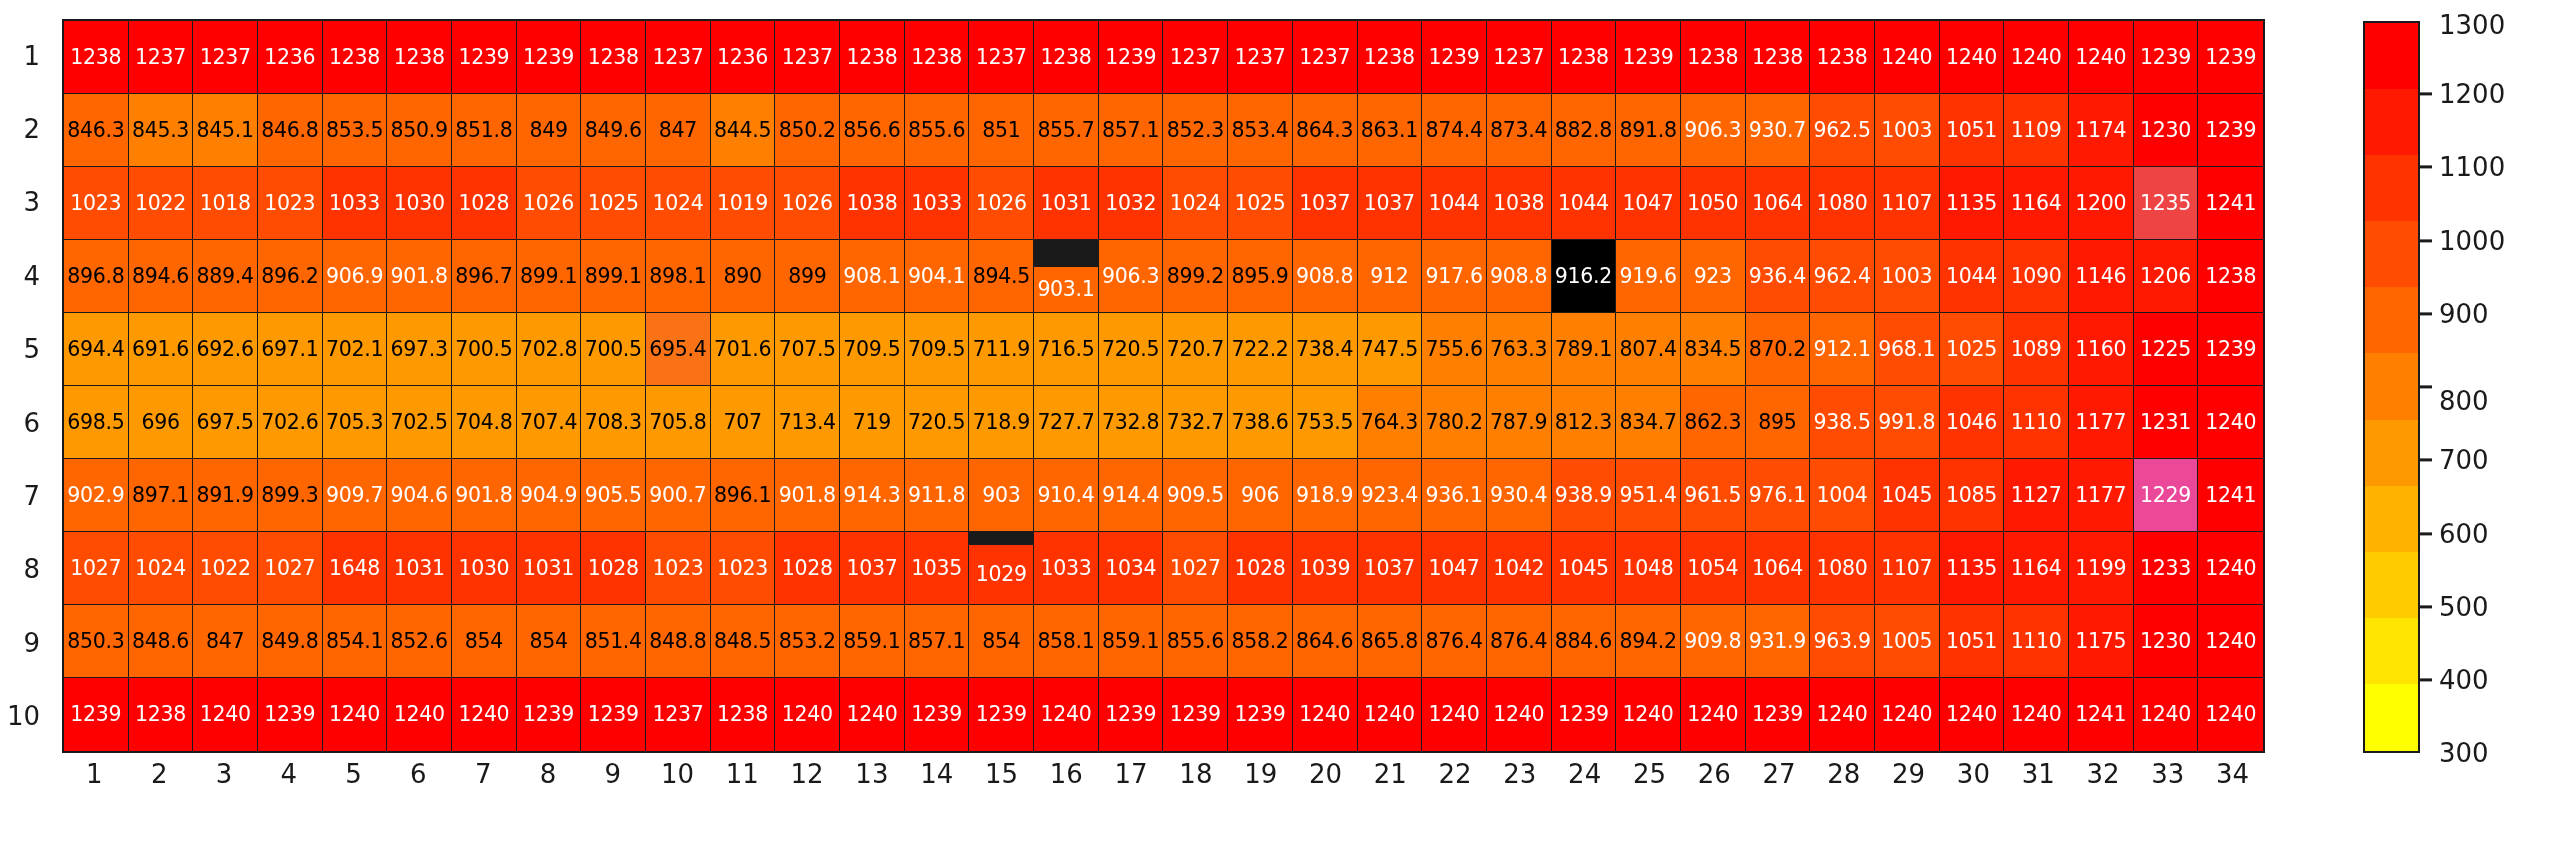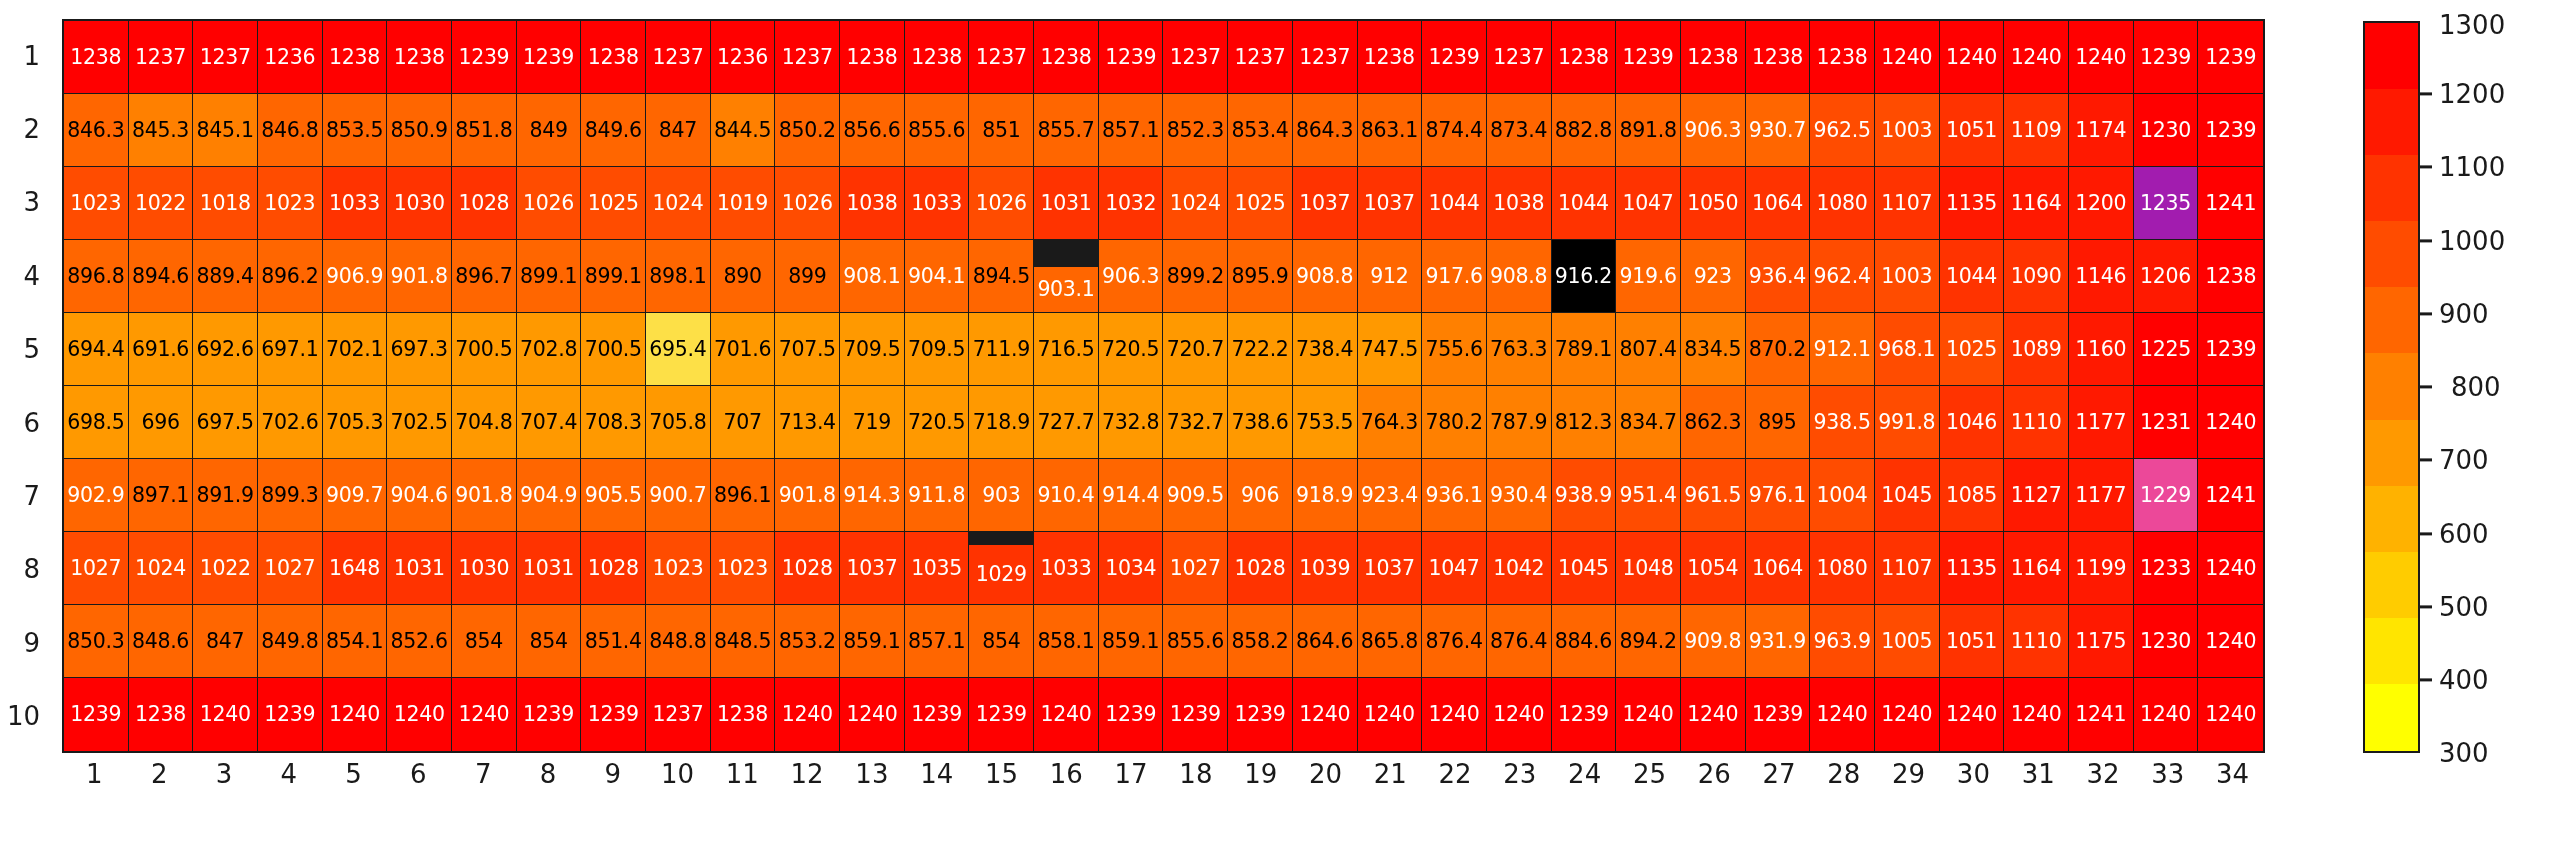--- a/index.html
+++ b/index.html
@@ -207,21 +207,21 @@
         <div class="hm-cell" style="background: rgb(255, 51, 0); color: rgb(255, 255, 255);">1038</div>
         <div class="hm-cell" style="background: rgb(255, 51, 0); color: rgb(255, 255, 255);">1044</div>
         <div class="hm-cell" style="background: rgb(255, 51, 0); color: rgb(255, 255, 255);">1047</div>
         <div class="hm-cell" style="background: rgb(255, 51, 0); color: rgb(255, 255, 255);">1050</div>
         <div class="hm-cell" style="background: rgb(255, 51, 0); color: rgb(255, 255, 255);">1064</div>
         <div class="hm-cell" style="background: rgb(255, 51, 0); color: rgb(255, 255, 255);">1080</div>
         <div class="hm-cell" style="background: rgb(255, 51, 0); color: rgb(255, 255, 255);">1107</div>
         <div class="hm-cell" style="background: rgb(255, 25, 0); color: rgb(255, 255, 255);">1135</div>
         <div class="hm-cell" style="background: rgb(255, 25, 0); color: rgb(255, 255, 255);">1164</div>
         <div class="hm-cell" style="background: rgb(255, 25, 0); color: rgb(255, 255, 255);">1200</div>
-        <div class="hm-cell" style="background: #a21caf; color: rgb(255, 255, 255);">1235</div>
+        <div class="hm-cell" style="background: #ef4444; color: rgb(255, 255, 255);">1235</div>
         <div class="hm-cell" style="background: rgb(255, 0, 0); color: rgb(255, 255, 255);">1241</div>
       </div>
       <div class="hm-row">
         <div class="hm-cell" style="background: rgb(255, 102, 0); color: rgb(0, 0, 0);">896.8</div>
         <div class="hm-cell" style="background: rgb(255, 102, 0); color: rgb(0, 0, 0);">894.6</div>
         <div class="hm-cell" style="background: rgb(255, 102, 0); color: rgb(0, 0, 0);">889.4</div>
         <div class="hm-cell" style="background: rgb(255, 102, 0); color: rgb(0, 0, 0);">896.2</div>
         <div class="hm-cell" style="background: rgb(255, 102, 0); color: rgb(255, 255, 255);">906.9</div>
         <div class="hm-cell" style="background: rgb(255, 102, 0); color: rgb(255, 255, 255);">901.8</div>
         <div class="hm-cell" style="background: rgb(255, 102, 0); color: rgb(0, 0, 0);">896.7</div>
@@ -256,21 +256,21 @@
       <div class="hm-row">
         <div class="hm-cell" style="background: rgb(255, 153, 0); color: rgb(0, 0, 0);">694.4</div>
         <div class="hm-cell" style="background: rgb(255, 153, 0); color: rgb(0, 0, 0);">691.6</div>
         <div class="hm-cell" style="background: rgb(255, 153, 0); color: rgb(0, 0, 0);">692.6</div>
         <div class="hm-cell" style="background: rgb(255, 153, 0); color: rgb(0, 0, 0);">697.1</div>
         <div class="hm-cell" style="background: rgb(255, 153, 0); color: rgb(0, 0, 0);">702.1</div>
         <div class="hm-cell" style="background: rgb(255, 153, 0); color: rgb(0, 0, 0);">697.3</div>
         <div class="hm-cell" style="background: rgb(255, 153, 0); color: rgb(0, 0, 0);">700.5</div>
         <div class="hm-cell" style="background: rgb(255, 153, 0); color: rgb(0, 0, 0);">702.8</div>
         <div class="hm-cell" style="background: rgb(255, 153, 0); color: rgb(0, 0, 0);">700.5</div>
-        <div class="hm-cell" style="background: #fde047; color: rgb(0, 0, 0);">695.4</div>
+        <div class="hm-cell" style="background: #f97316; color: rgb(0, 0, 0);">695.4</div>
         <div class="hm-cell" style="background: rgb(255, 153, 0); color: rgb(0, 0, 0);">701.6</div>
         <div class="hm-cell" style="background: rgb(255, 153, 0); color: rgb(0, 0, 0);">707.5</div>
         <div class="hm-cell" style="background: rgb(255, 153, 0); color: rgb(0, 0, 0);">709.5</div>
         <div class="hm-cell" style="background: rgb(255, 153, 0); color: rgb(0, 0, 0);">709.5</div>
         <div class="hm-cell" style="background: rgb(255, 153, 0); color: rgb(0, 0, 0);">711.9</div>
         <div class="hm-cell" style="background: rgb(255, 153, 0); color: rgb(0, 0, 0);">716.5</div>
         <div class="hm-cell" style="background: rgb(255, 153, 0); color: rgb(0, 0, 0);">720.5</div>
         <div class="hm-cell" style="background: rgb(255, 153, 0); color: rgb(0, 0, 0);">720.7</div>
         <div class="hm-cell" style="background: rgb(255, 153, 0); color: rgb(0, 0, 0);">722.2</div>
         <div class="hm-cell" style="background: rgb(255, 153, 0); color: rgb(0, 0, 0);">738.4</div>
@@ -531,21 +531,21 @@
       <div class="cb-tick-mark" style="top: 220px;"></div>
       <div class="cb-tick-mark" style="top: 146px;"></div>
       <div class="cb-tick-mark" style="top: 73px;"></div>
     </div>
   <div id="colorbar-labels">
       <div class="cb-label" style="top: 732px;">300</div>
       <div class="cb-label" style="top: 659px;">400</div>
       <div class="cb-label" style="top: 586px;">500</div>
       <div class="cb-label" style="top: 513px;">600</div>
       <div class="cb-label" style="top: 439px;">700</div>
-      <div class="cb-label" style="top: 366px; margin-left: 12px;">800</div>
+      <div class="cb-label" style="top: 380px;">800</div>
       <div class="cb-label" style="top: 293px;">900</div>
       <div class="cb-label" style="top: 220px;">1000</div>
       <div class="cb-label" style="top: 146px;">1100</div>
       <div class="cb-label" style="top: 73px;">1200</div>
       <div class="cb-label" style="top: 4px;">1300</div>
     </div>
 
 </div>
 
 

